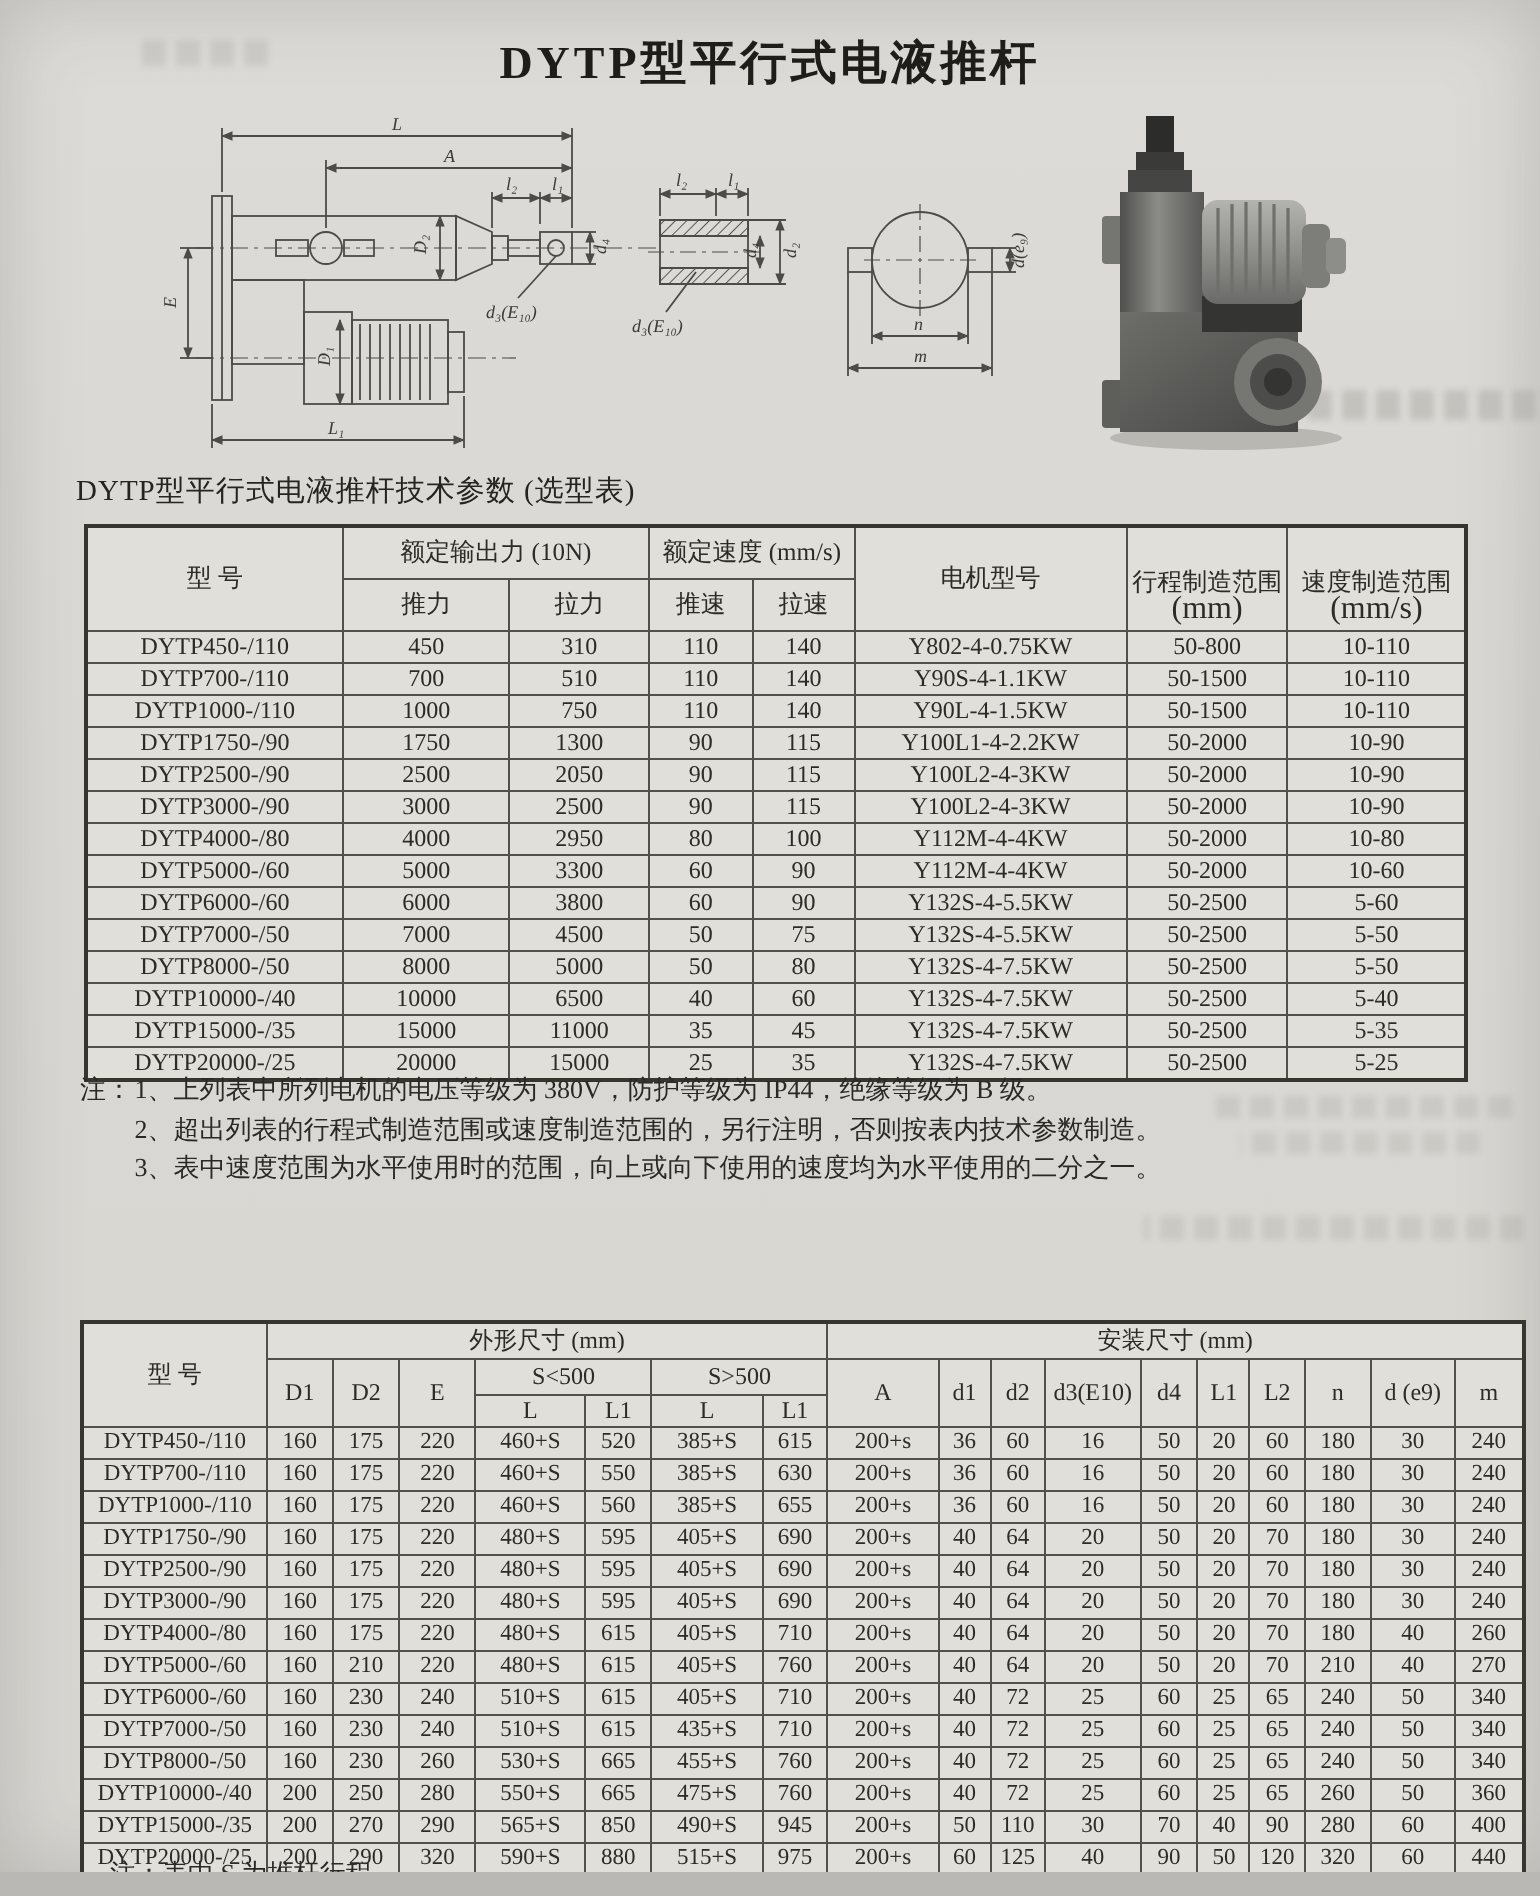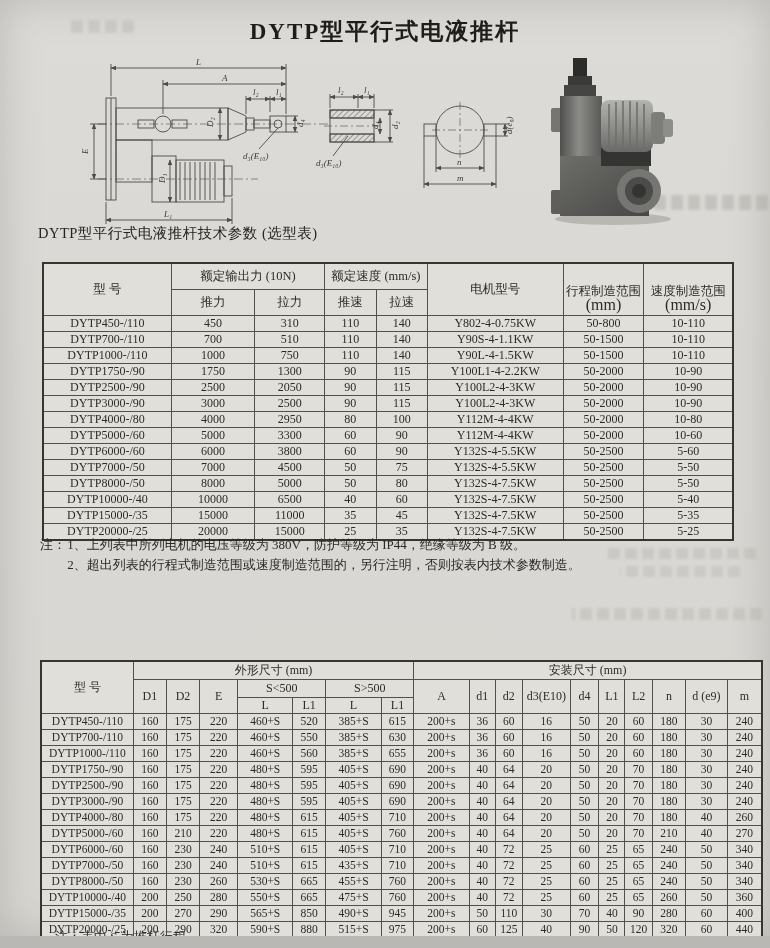--- a/index.html
+++ b/index.html
@@ -14,21 +14,21 @@
   .page-title{
     position:absolute; top:16px; left:0; width:100%;
     text-align:center; font-size:23px; font-weight:bold; letter-spacing:2px; color:#1f1d1a;
   }
   
   .fig-draw{position:absolute; left:28px; top:52px; width:510px; height:190px;}
   .fig-photo{position:absolute; left:543px; top:56px; width:140px; height:172px;}
   svg text{font-family:"Liberation Serif","DejaVu Serif",serif; fill:#3e3a36; font-size:9px; font-style:italic;}
   
   .sec-title{position:absolute; left:38px; font-size:14.5px; letter-spacing:.5px; color:#26241f;}
-  .sec1{top:224px;} .sec2{top:637px;}
+  .sec1{top:236px;} .sec2{top:637px;}
   
   table{border-collapse:collapse; table-layout:fixed; background:#e0dfda;}
   th,td{border:1px solid #53504b; text-align:center; padding:0; overflow:hidden; white-space:nowrap; font-weight:normal; color:#2e2b27;}
   .tbl1{position:absolute; left:42px; top:262px; width:692px; border:2px solid #38352f; font-size:12.5px;}
   .tbl1 thead th{height:25px; font-size:12.5px;}
   .tbl1 tbody td{height:15px; line-height:15px; font-size:12px;}
   .tbl2{position:absolute; left:40px; top:660px; width:723px; border:2px solid #38352f; font-size:12px;}
   .tbl2 thead th{font-size:12px;}
   .tbl2 .h1 th{height:16px;} .tbl2 .h2 th{height:17px;} .tbl2 .h3 th{height:13px;}
   .tbl2 tbody td{height:15px; line-height:15px; font-size:11.5px;}
@@ -408,20 +408,21 @@
           <td>5-25</td>
         </tr>
       </tbody>
   </table>
 
   <div class="notes">
     <div class="notes-label">注：</div>
     <div class="notes-body">
         <div class="note-item">1、上列表中所列电机的电压等级为 380V，防护等级为 IP44，绝缘等级为 B 级。</div>
         <div class="note-item">2、超出列表的行程式制造范围或速度制造范围的，另行注明，否则按表内技术参数制造。</div>
+        <div class="note-item">3、表中速度范围为水平使用时的范围，向上或向下使用的速度均为水平使用的二分之一。</div>
       </div>
   </div>
 
 
   <table class="tbl2">
     <colgroup>
       <col style="width:12.8%">
         <col style="width:4.6%">
         <col style="width:4.6%">
         <col style="width:5.3%">

